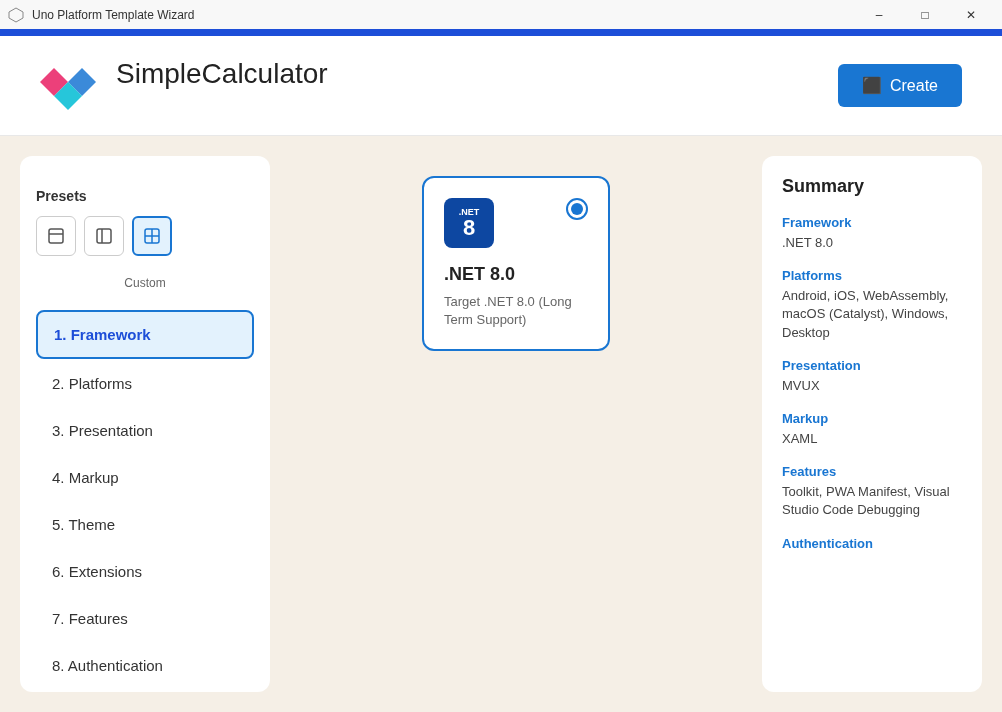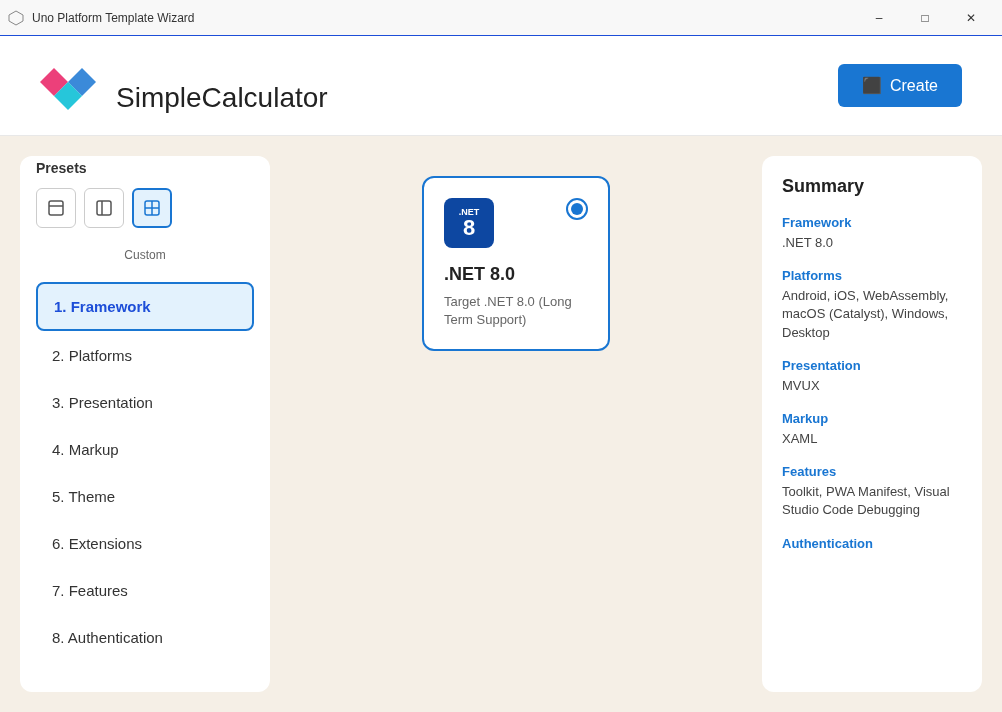--- a/index.html
+++ b/index.html
@@ -14,21 +14,21 @@
     }
 
     
     .title-bar {
       background: #f8f8f8;
       height: 36px;
       display: flex;
       align-items: center;
       justify-content: space-between;
       padding: 0 8px;
-      border-bottom: 1px solid #1d4ed8;
+      border-bottom: 7px solid #1d4ed8;
       flex-shrink: 0;
     }
     .title-bar-left {
       display: flex;
       align-items: center;
       gap: 8px;
     }
     .title-bar-icon {
       width: 16px;
       height: 16px;
@@ -60,21 +60,21 @@
       height: 100px;
       display: flex;
       align-items: center;
       justify-content: space-between;
       padding: 0 40px;
       border-bottom: 1px solid #e8e8e8;
       flex-shrink: 0;
     }
     .header-left {
       display: flex;
-      align-items: flex-end;
+      align-items: flex-start;
       gap: 20px;
     }
     .logo {
       width: 56px;
       height: 56px;
     }
     .app-title {
       font-size: 28px;
       font-weight: 400;
       color: #222;
@@ -100,21 +100,21 @@
       overflow: hidden;
       gap: 0;
     }
 
     
     .sidebar {
       width: 250px;
       background: white;
       margin: 20px 0 20px 20px;
       border-radius: 12px;
-      padding: 4px 16px;
+      padding: 32px 16px;
       flex-shrink: 0;
       overflow-y: auto;
     }
     .presets-label {
       font-size: 14px;
       font-weight: 600;
       color: #333;
       margin-bottom: 12px;
     }
     .preset-icons {

